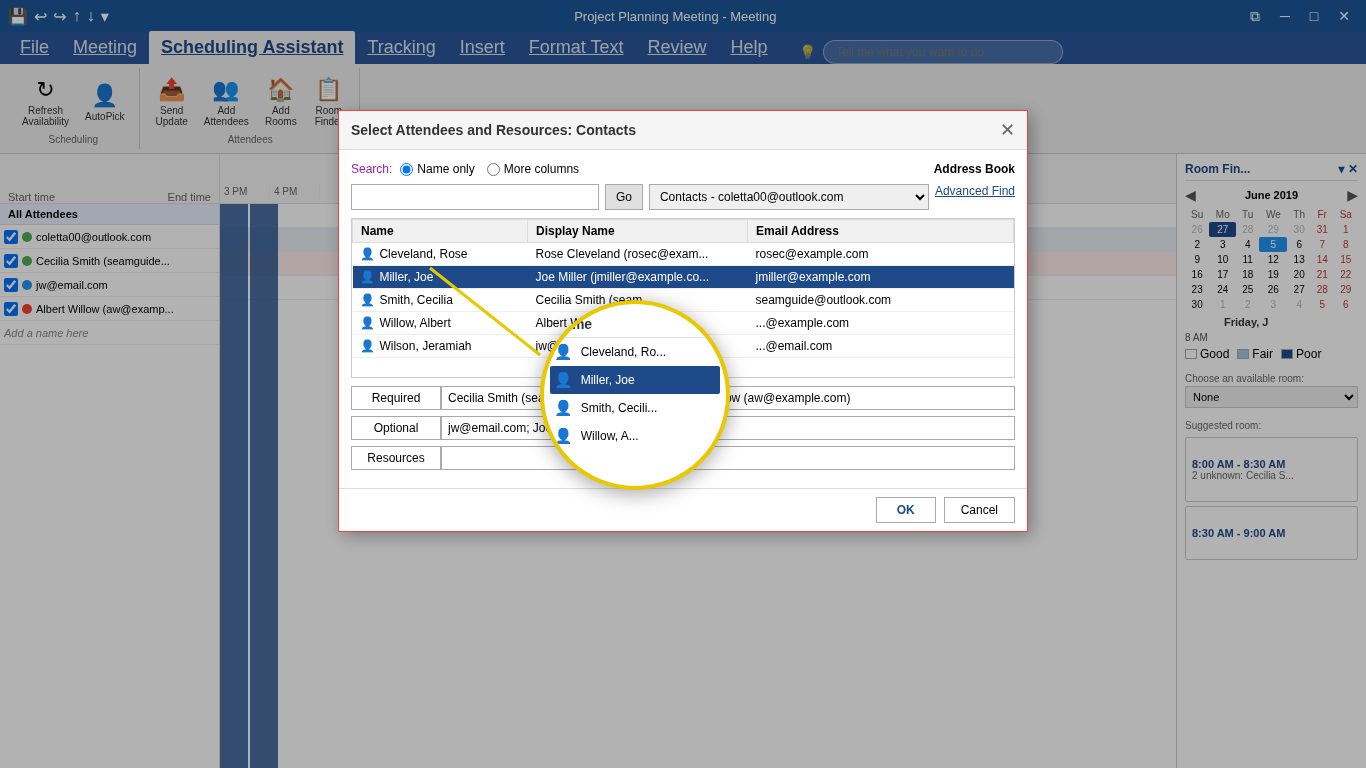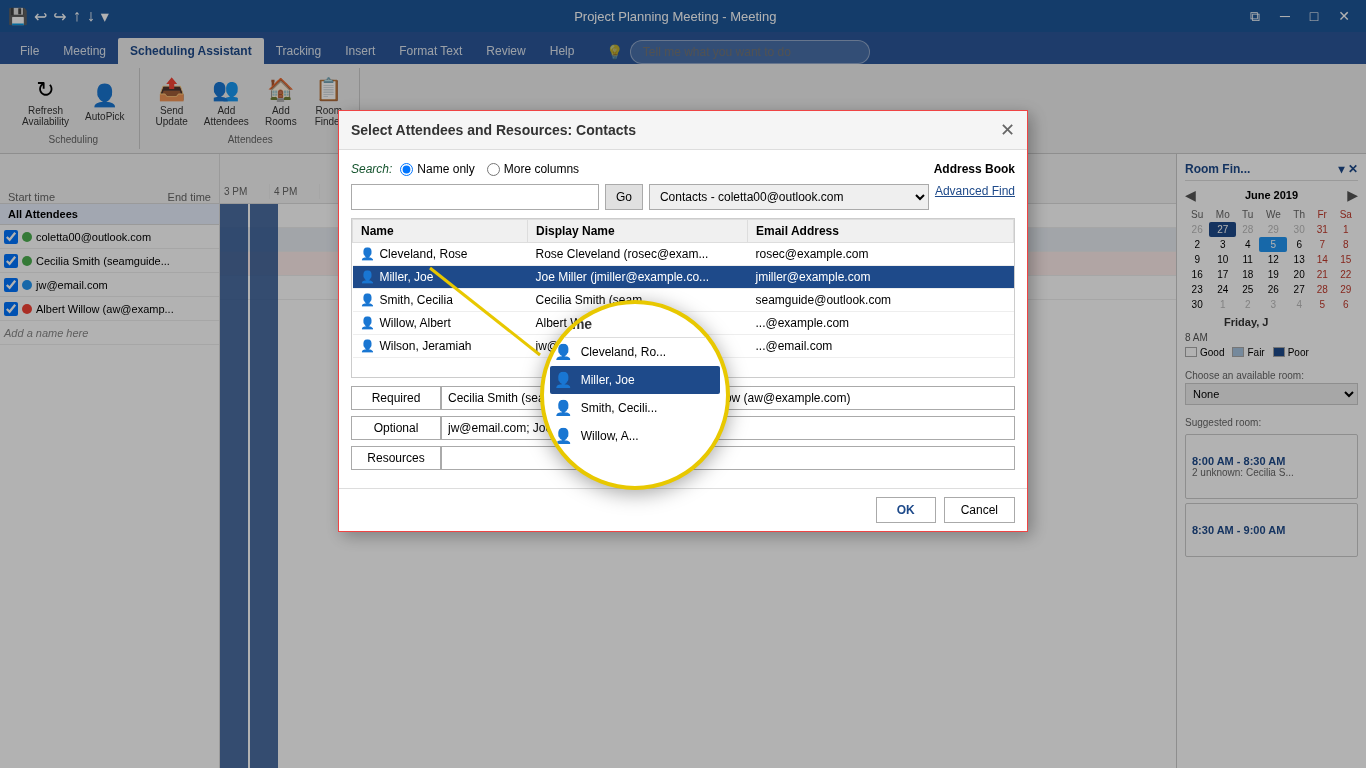--- a/index.html
+++ b/index.html
@@ -17,21 +17,21 @@
     }
     .title-bar-left { display: flex; align-items: center; gap: 6px; }
     .title-bar-title { flex: 1; text-align: center; font-size: 13px; color: white; }
     .title-bar-controls { display: flex; gap: 4px; }
     .title-btn { background: none; border: none; color: white; font-size: 14px; cursor: pointer; padding: 2px 8px; }
     .tb-icon { font-size: 16px; color: white; }
 
     
     .ribbon { background: #2b579a; }
     .ribbon-tabs { display: flex; align-items: flex-end; height: 32px; padding: 0 8px; }
-    .ribbon-tab { padding: 6px 12px; color: rgba(255,255,255,0.85); font-size: 12px; cursor: pointer; border-radius: 2px 2px 0 0; }
+    .ribbon-tab { padding: 6px 12px; color: rgba(255,255,255,0.85); font-size: 18px; cursor: pointer; border-radius: 2px 2px 0 0; text-decoration: underline; }
     .ribbon-tab.active { background: #f0f0f0; color: #1e4a8a; font-weight: 600; }
     .ribbon-body { background: #f0f0f0; border-bottom: 1px solid #ccc; display: flex; align-items: stretch; padding: 4px 8px; gap: 2px; min-height: 90px; }
     .ribbon-group { display: flex; flex-direction: column; align-items: center; border-right: 1px solid #ccc; padding: 4px 8px; min-width: 60px; }
     .ribbon-group-label { font-size: 10px; color: #666; margin-top: auto; padding-top: 2px; }
     .ribbon-btns { display: flex; gap: 4px; align-items: center; flex: 1; }
     .ribbon-btn { display: flex; flex-direction: column; align-items: center; padding: 4px 6px; cursor: pointer; border-radius: 3px; min-width: 44px; }
     .ribbon-btn-icon { font-size: 22px; }
     .ribbon-btn-label { font-size: 10px; color: #333; text-align: center; margin-top: 2px; }
     .ribbon-tell { flex: 1; display: flex; align-items: center; padding: 0 20px; }
 
@@ -59,38 +59,38 @@
     .mc-nav { background: none; border: none; cursor: pointer; font-size: 14px; color: #555; }
     .mc-grid { width: 100%; border-collapse: collapse; font-size: 10px; }
     .mc-grid th { text-align: center; padding: 2px; color: #666; font-weight: normal; }
     .mc-grid td { text-align: center; padding: 2px; cursor: pointer; border-radius: 2px; }
     .mc-selected { background: #2196f3; color: white; border-radius: 2px; }
     .mc-other { color: #bbb; }
     .mc-red { color: #c0392b; }
 
     .rf-section-title { font-size: 10px; color: #666; margin: 6px 0 2px; }
     .rf-legend { display: flex; gap: 8px; flex-wrap: wrap; margin-bottom: 6px; }
-    .rf-legend-item { display: flex; gap: 3px; font-size: 10px; }
+    .rf-legend-item { display: flex; align-items: center; gap: 3px; font-size: 12px; }
     .rf-legend-box { width: 12px; height: 10px; border: 1px solid #aaa; }
     .rf-select { width: 100%; border: 1px solid #ccc; padding: 3px; font-size: 11px; margin-bottom: 6px; }
     .suggested-times { margin-top: 4px; }
     .st-item { border: 1px solid #ccc; border-radius: 2px; padding: 20px 6px; margin-bottom: 4px; cursor: pointer; font-size: 11px; background: white; }
     .st-time { font-weight: bold; color: #1e4a8a; }
     .st-attendees { color: #666; font-size: 10px; }
     .friday-label { font-size: 11px; font-weight: bold; color: #333; margin: 4px 0 2px; padding-left: 39px; }
 
     
     .dialog-overlay { position: fixed; top: 0; left: 0; width: 100%; height: 100%; background: rgba(0,0,0,0.3); z-index: 100; display: flex; align-items: flex-start; justify-content: center; padding-top: 110px; }
     .dialog { background: white; border: 1px solid #ef4444; box-shadow: 4px 4px 16px rgba(0,0,0,0.3); width: 690px; }
     .dialog-title-bar { background: #f5f5f5; border-bottom: 1px solid #ddd; padding: 8px 12px; display: flex; justify-content: space-between; align-items: center; }
     .dialog-title { font-size: 14px; font-weight: 600; color: #333; }
     .dialog-close { background: none; border: none; font-size: 18px; cursor: pointer; color: #666; }
     .dialog-body { padding: 12px; }
     .search-row { display: flex; align-items: center; gap: 8px; margin-bottom: 8px; }
-    .search-label { font-size: 12px; color: #14532d; font-style: italic; }
+    .search-label { font-size: 12px; color: #a21caf; }
     .radio-group { display: flex; gap: 12px; }
     .radio-item { display: flex; align-items: center; gap: 4px; font-size: 12px; }
     .addr-book-label { font-weight: bold; font-size: 12px; margin-left: auto; }
     .search-input-row { display: flex; gap: 6px; margin-bottom: 8px; }
     .search-text-input { flex: 1; border: 1px solid #aaa; padding: 4px 6px; font-size: 12px; }
     .go-btn { background: #e0e0e0; border: 1px solid #aaa; padding: 4px 10px; font-size: 12px; cursor: pointer; }
     .addr-book-select { border: 1px solid #aaa; padding: 4px 6px; font-size: 12px; width: 280px; }
     .adv-find { color: #1e4a8a; font-size: 12px; cursor: pointer; text-decoration: underline; }
     .contact-table { width: 100%; border-collapse: collapse; font-size: 12px; margin-bottom: 8px; }
     .contact-table th { background: #f0f0f0; border: 1px solid #ddd; padding: 4px 8px; text-align: left; font-weight: 600; }

